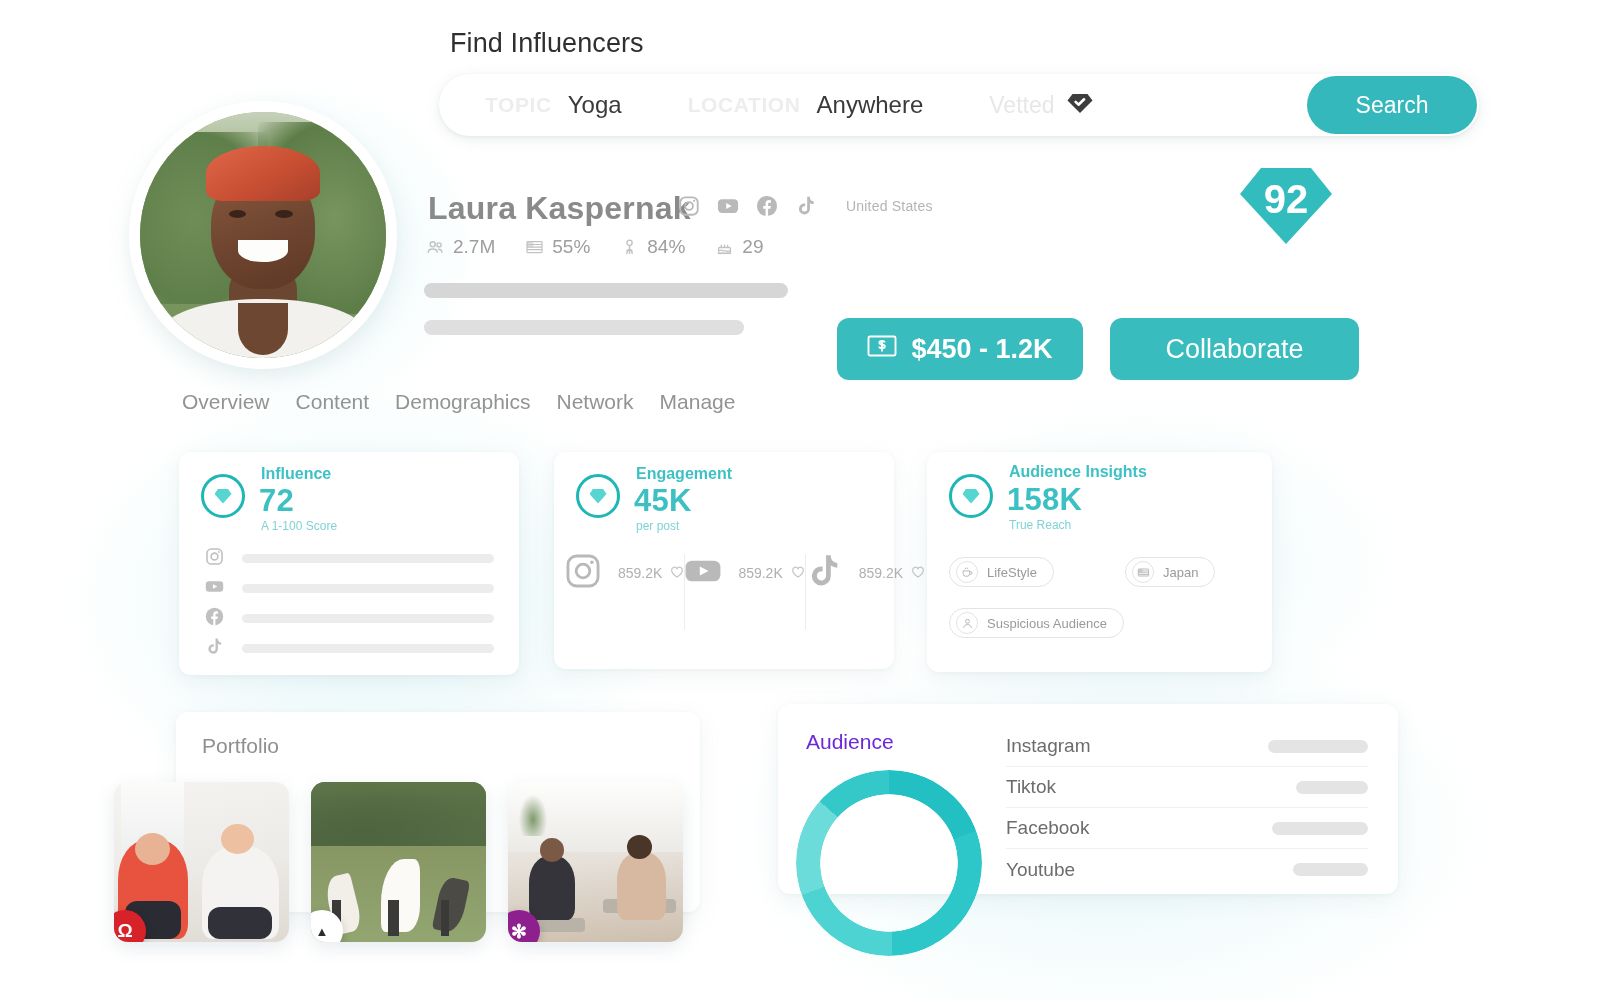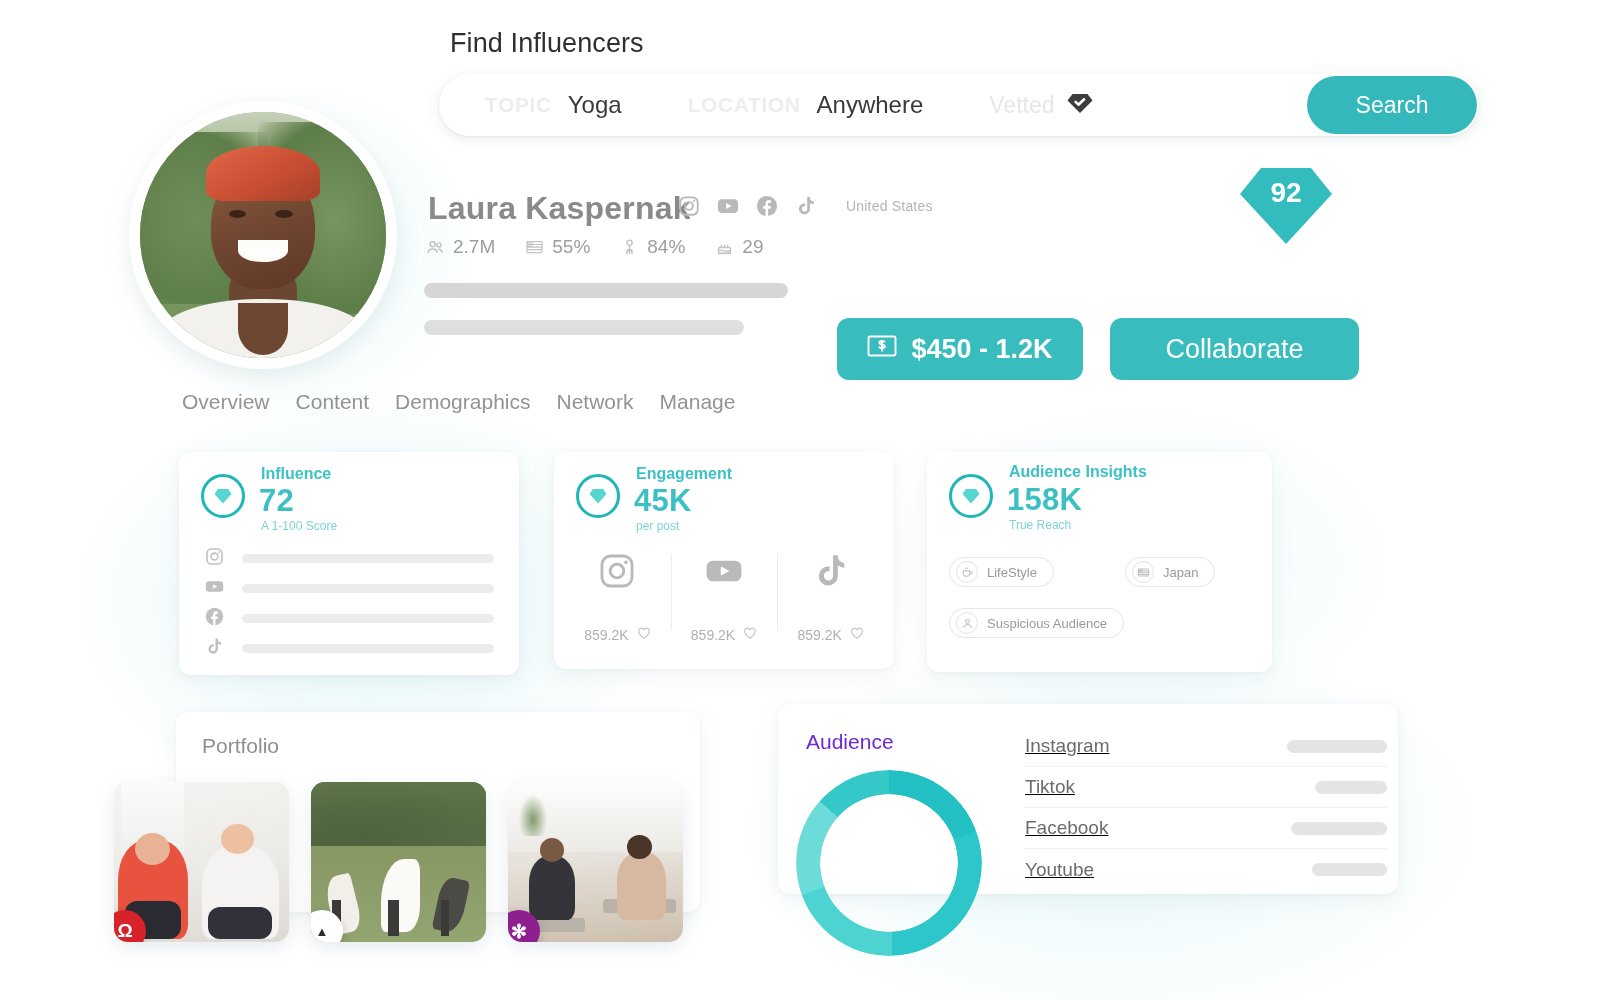--- a/index.html
+++ b/index.html
@@ -104,21 +104,21 @@
   .stat svg { width: 19px; height: 19px; color: #c2c2c2; }
 
   .bio-bar { position: absolute; background: #d6d6d6; border-radius: 8px; }
   .bio-bar.b1 { left: 424px; top: 283px; width: 364px; height: 15px; }
   .bio-bar.b2 { left: 424px; top: 320px; width: 320px; height: 15px; background:#dfdfdf; }
 
   
   .gem-score { position: absolute; left: 1239px; top: 166px; width: 94px; height: 80px; }
   .gem-score .num {
     position: absolute; left: 0; top: 11px; width: 100%;
-    text-align: center; color: #fff; font-size: 28px; font-weight: 700;
+    text-align: center; color: #fff; font-size: 40px; font-weight: 700;
   }
 
   
   .btn-pill {
     position: absolute; border: none; cursor: pointer; color: #fff;
     background: #39bcbd; border-radius: 12px; font-family: inherit;
     display: flex; align-items: center; justify-content: center; gap: 14px;
   }
   .btn-rate { left: 837px; top: 318px; width: 246px; height: 62px; font-size: 27px; font-weight: 600; }
   .btn-collab { left: 1110px; top: 318px; width: 249px; height: 62px; font-size: 27px; }
@@ -145,21 +145,21 @@
   .c-title { position: absolute; font-size: 16px; font-weight: 700; color: #3ec1c5; }
   .c-big   { position: absolute; font-size: 31px; font-weight: 700; color: #3cc0c4; letter-spacing:.3px;}
   .c-sub   { position: absolute; font-size: 12px; color: #7fd3d6; }
 
   .pbar-row { position: absolute; display: flex; align-items: center; gap: 18px; }
   .pbar-ico { width: 19px; height: 19px; color: #c0c0c0; }
   .pbar-track { width: 252px; height: 9px; background: #ececec; border-radius: 6px; overflow: hidden; }
   .pbar-fill  { height: 100%; background: #c3c3c3; border-radius: 6px; }
 
   .eng-cols { position: absolute; left: 10px; top: 100px; width: 320px; display: flex; }
-  .eng-col  { flex: 1; display: flex; flex-direction: column; align-items: center; gap: 32px; position: relative; }
+  .eng-col  { flex: 1; display: flex; flex-direction: row; align-items: center; gap: 16px; position: relative; }
   .eng-col + .eng-col:before {
     content:""; position: absolute; left: 0; top: 2px; width: 1px; height: 76px; background: #ededed;
   }
   .eng-col .plat { width: 38px; height: 38px; color: #b9b9b9; }
   .eng-meta { display: flex; align-items: center; gap: 8px; font-size: 14px; color: #b0b0b0; }
   .eng-meta svg { width: 14px; height: 14px; color: #c4c4c4; }
 
   .chip {
     position: absolute; display: flex; align-items: center; gap: 9px;
     height: 30px; padding: 0 16px 0 6px;
@@ -233,21 +233,21 @@
     background: conic-gradient(
       from -18deg,
       #22c0c3 0deg 88deg,
       #2dc7c9 88deg 196deg,
       #4dd4d2 196deg 268deg,
       #6bdcda 268deg 330deg,
       #35c8c9 330deg 360deg);
     -webkit-mask: radial-gradient(circle, transparent 52%, #000 52.5%);
             mask: radial-gradient(circle, transparent 52%, #000 52.5%);
   }
-  .aud-list { position: absolute; left: 247px; top: 22px; width: 362px; text-decoration: underline; }
+  .aud-list { position: absolute; left: 228px; top: 22px; width: 362px; }
   .aud-row {
     display: flex; align-items: center; justify-content: space-between;
     height: 41px; border-bottom: 1px solid #f0f0f0;
   }
   .aud-row:last-child { border-bottom: none; }
   .aud-label { font-size: 19px; color: #6c6c6c; }
   .aud-bar { height: 13px; background: #e4e4e4; border-radius: 7px; }
 </style>
 </head>
 <body>

